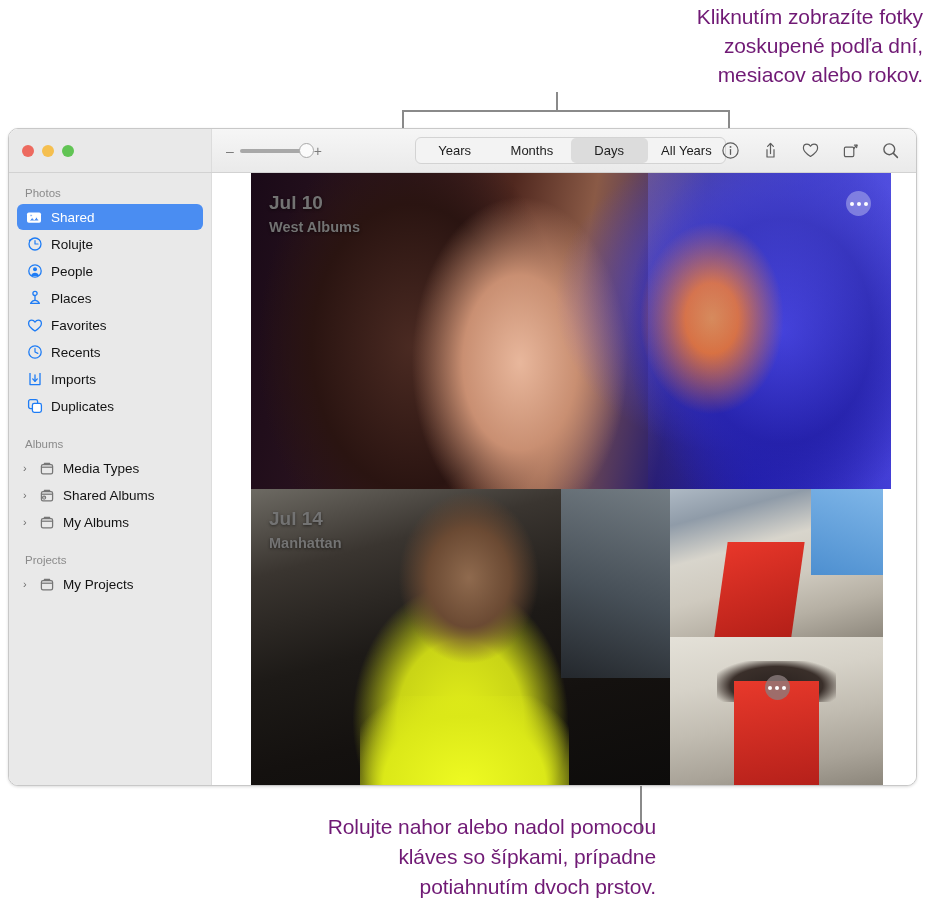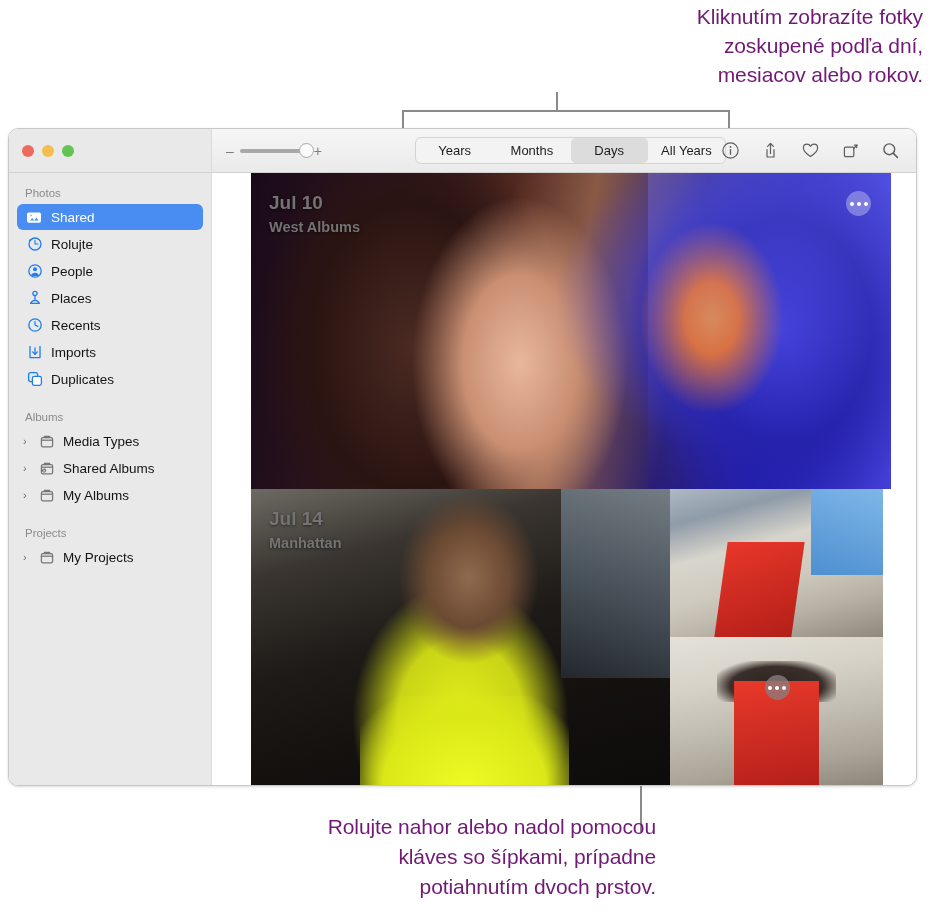--- a/index.html
+++ b/index.html
@@ -435,20 +435,29 @@
         <span class="sb-icon">
           <svg width="16" height="16" viewBox="0 0 16 16">
             <circle cx="8" cy="3.4" r="2.1" fill="none" stroke="#1e7cf5" stroke-width="1.3"></circle>
             <path d="M8 5.6 L8 10.4" stroke="#1e7cf5" stroke-width="1.3" stroke-linecap="round"></path>
             <path d="M3.6 13.4 C4.6 11.4 6.2 10.3 8 10.3 C9.8 10.3 11.4 11.4 12.4 13.4 Z" fill="none" stroke="#1e7cf5" stroke-width="1.3" stroke-linejoin="round"></path>
           </svg>
         </span>
         <span class="sb-label">Places</span>
       </div>
 
+      <div class="sb-item">
+        <span class="sb-icon">
+          <svg width="16" height="15" viewBox="0 0 16 15">
+            <path d="M8 13 C8 13 1.6 9.1 1.6 5.5 C1.6 3.5 3.1 2.2 4.8 2.2 C6.3 2.2 7.4 3.2 8 4.1
+                     C8.6 3.2 9.7 2.2 11.2 2.2 C12.9 2.2 14.4 3.5 14.4 5.5 C14.4 9.1 8 13 8 13 Z" fill="none" stroke="#1e7cf5" stroke-width="1.3" stroke-linejoin="round"></path>
+          </svg>
+        </span>
+        <span class="sb-label">Favorites</span>
+      </div>
 
       <div class="sb-item">
         <span class="sb-icon">
           <svg width="16" height="16" viewBox="0 0 16 16">
             <circle cx="8" cy="8" r="6.2" fill="none" stroke="#1e7cf5" stroke-width="1.3"></circle>
             <path d="M8 4.4 L8 8 L10.8 9.4" fill="none" stroke="#1e7cf5" stroke-width="1.2" stroke-linecap="round" stroke-linejoin="round"></path>
           </svg>
         </span>
         <span class="sb-label">Recents</span>
       </div>

